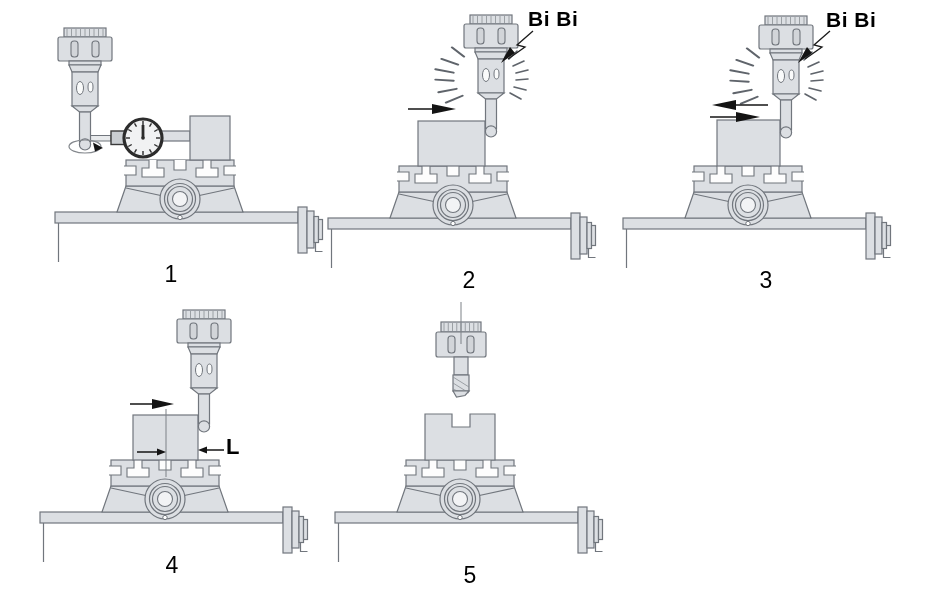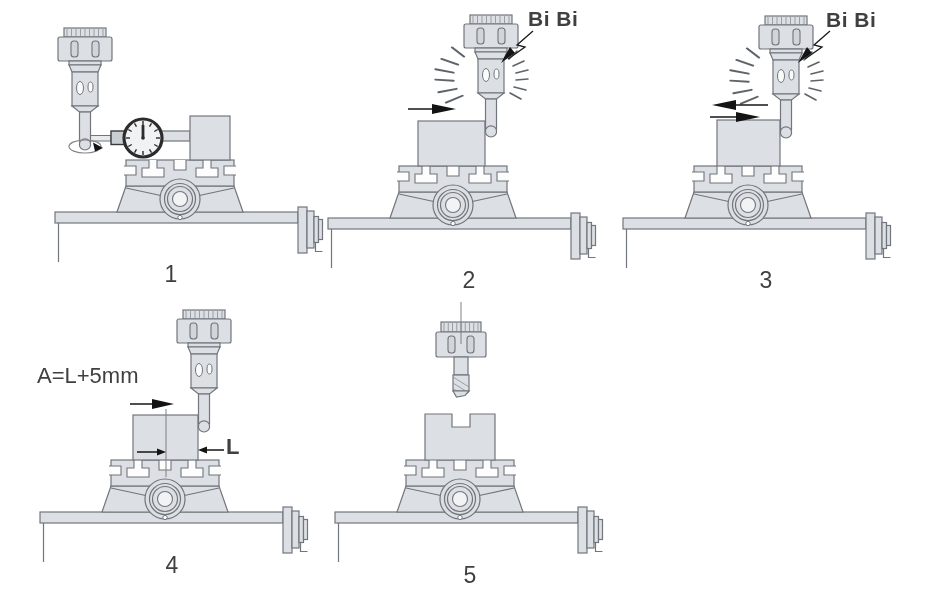--- a/index.html
+++ b/index.html
@@ -14,21 +14,21 @@
   .ln{stroke:#71767d;stroke-width:1.2;fill:none;}
   .thin{stroke:#8a8f94;stroke-width:0.8;fill:none;}
   .cline{stroke:#7c8187;stroke-width:1;fill:none;}
   .blk{fill:#141414;stroke:none;}
   .blkln{stroke:#141414;stroke-width:1.5;fill:none;}
   .zig{stroke:#1c1c1c;stroke-width:1.3;fill:none;}
   .snd{stroke:#5f646b;stroke-width:1.6;fill:none;stroke-linecap:round;}
   .dial-ring{fill:#f1f2f3;stroke:#2c2c2c;stroke-width:3.2;}
   .tick{stroke:#2c2c2c;stroke-width:1.4;}
   .needle{stroke:#2c2c2c;stroke-width:2.8;}
-  .lbl{position:absolute;color:#404040;white-space:nowrap;transform:translateX(-50%);}
+  .lbl{position:absolute;color:#000000;white-space:nowrap;transform:translateX(-50%);}
   .num{font-size:23px;line-height:1.1;}
   .bibi{font-size:21px;font-weight:600;transform:none;letter-spacing:0.5px;}
   .formula{font-size:22px;transform:none;}
   .dimL{font-size:22px;font-weight:bold;transform:none;}
 </style>
 </head>
 <body>
 
 <div class="canvas">
 <svg width="930" height="597" viewBox="0 0 930 597">
@@ -187,15 +187,14 @@
   </g>
 </svg>
 
 <span class="lbl num" style="left:171px;top:262px">1</span>
 <span class="lbl num" style="left:469px;top:268px">2</span>
 <span class="lbl num" style="left:766px;top:268px">3</span>
 <span class="lbl num" style="left:172px;top:553px">4</span>
 <span class="lbl num" style="left:470px;top:563px">5</span>
 <span class="lbl bibi" style="left:528px;top:7px">Bi Bi</span>
 <span class="lbl bibi" style="left:826px;top:8px">Bi Bi</span>
-<span class="lbl formula" style="left:37px;top:363px">A=L+5mm</span>
 <span class="lbl dimL" style="left:226px;top:434px">L</span>
 </div>
 
 </body></html>

